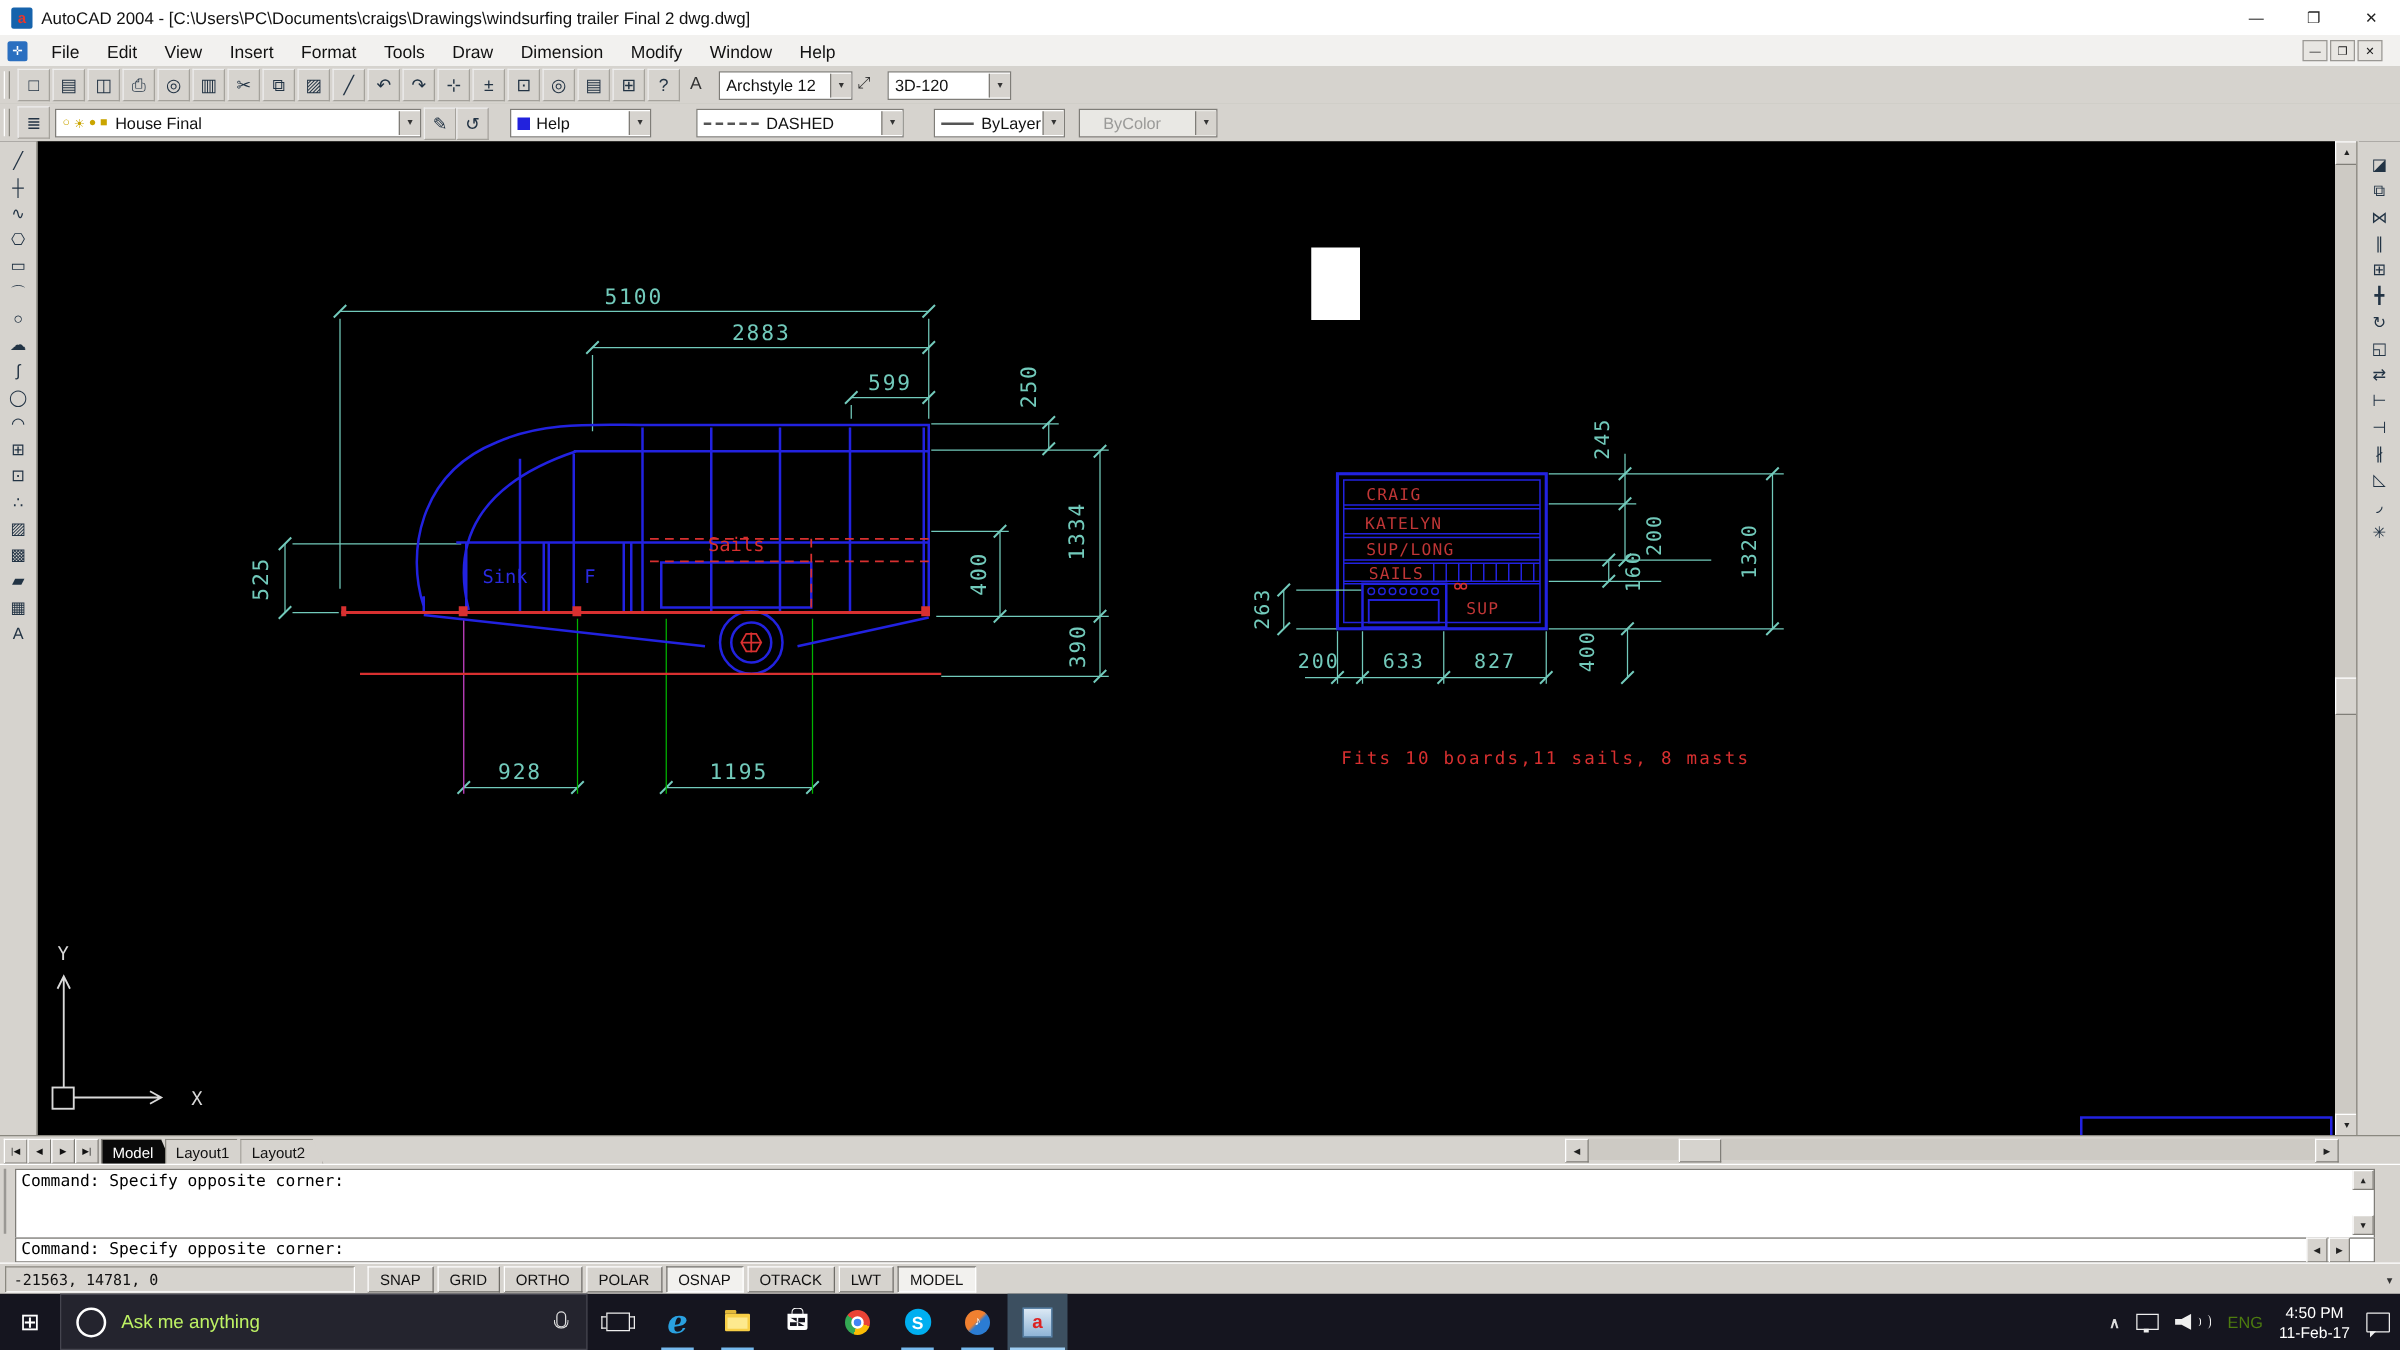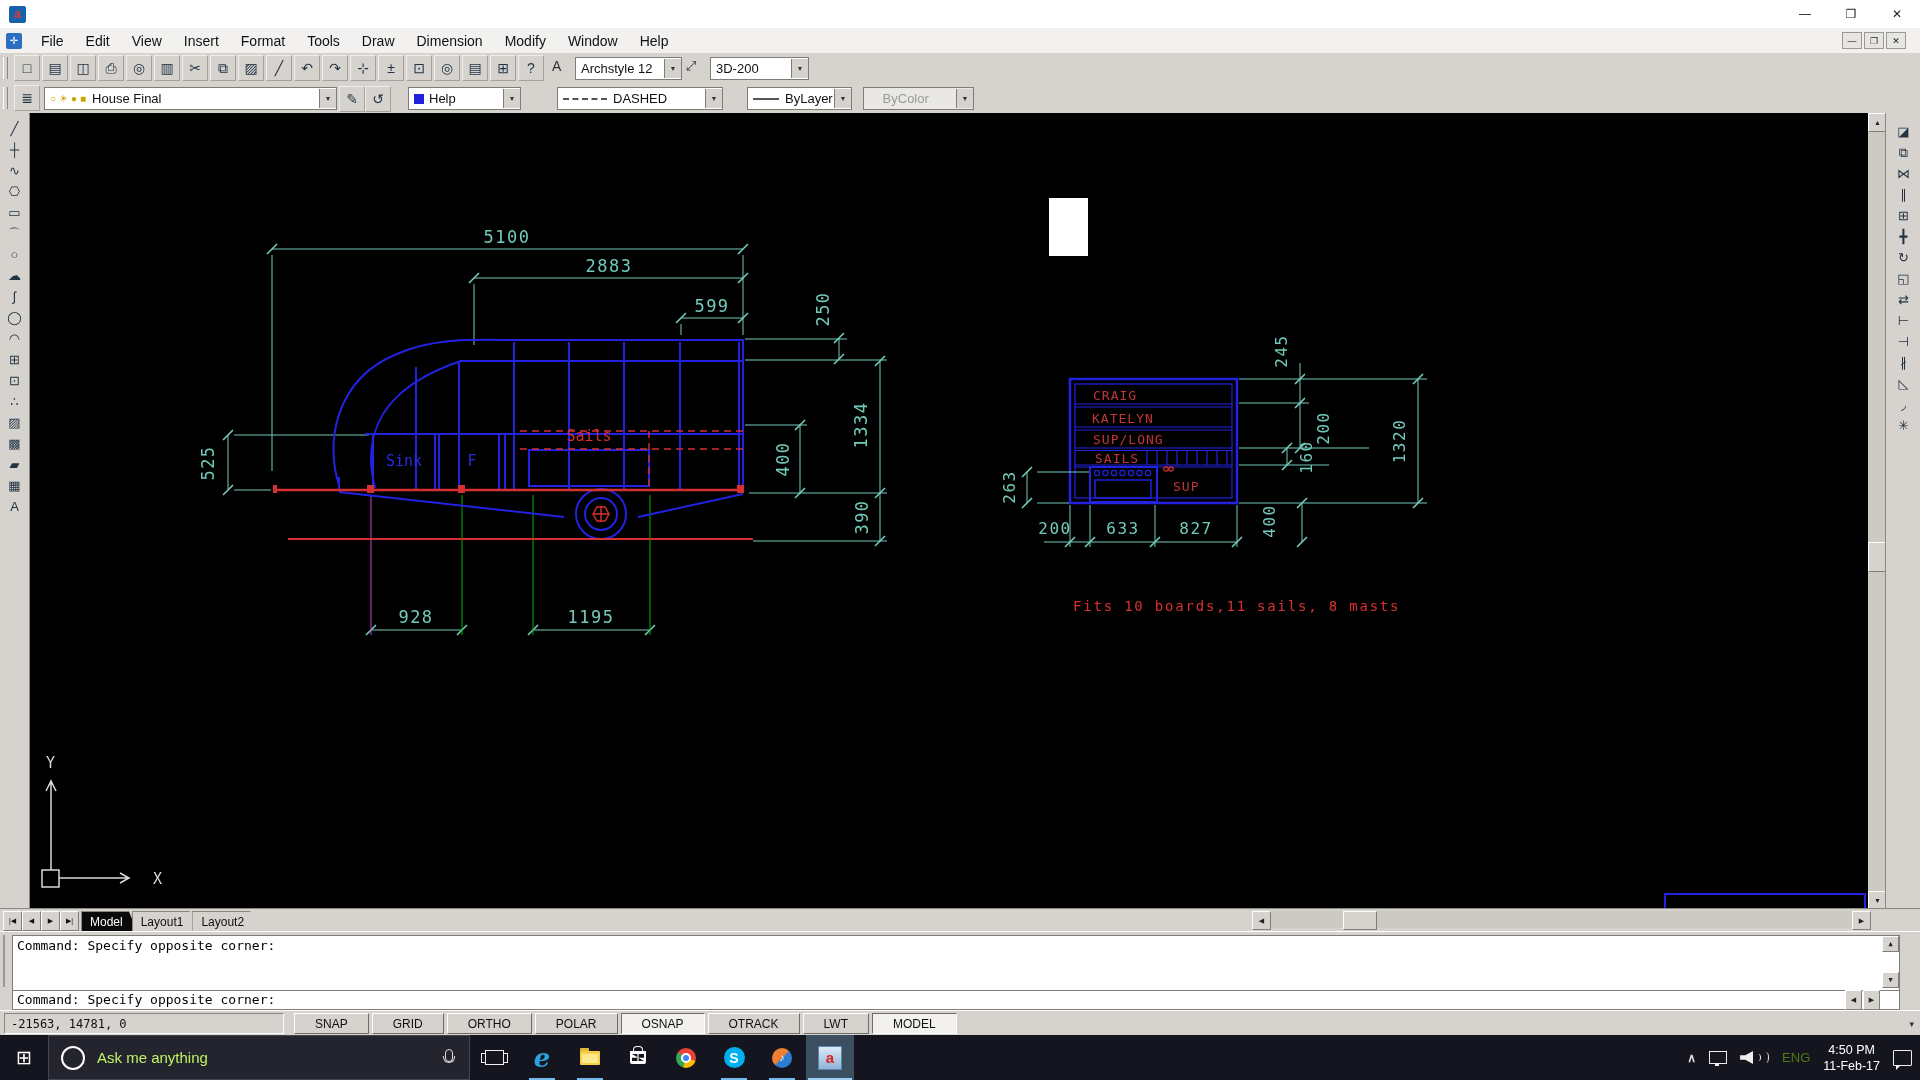--- a/index.html
+++ b/index.html
@@ -67,21 +67,21 @@
   .cmdinput{position:absolute;left:12px;top:58px;width:1878px;height:18px;background:#fff;border:1px solid #7f7d78;
     font-family:"DejaVu Sans Mono",monospace;font-size:13px;color:#000;padding:0 4px;line-height:17px;}
   .cmdarrows{position:absolute;right:40px;top:58px;display:flex;gap:1px;}
   .cmdarrows .sbtn{width:15px;height:18px;}
   
   .statusbar{left:0;top:1010px;width:1920px;height:25px;background:#d6d3ce;border-top:1px solid #fff;
     display:flex;align-items:center;font-size:12px;}
   .coords{width:272px;height:19px;margin-left:4px;border:1px solid #8a8880;border-bottom-color:#fff;border-right-color:#fff;
     display:flex;align-items:center;padding-left:6px;color:#111;font-family:"DejaVu Sans Mono",monospace;font-size:12px;}
   .toggles{display:flex;margin-left:10px;gap:3px;}
-  .toggle{height:19px;padding:0 20px;font-size:12px;color:#111;background:#d6d3ce;font-family:"Liberation Sans",sans-serif;
+  .toggle{height:19px;padding:0 9px;font-size:12px;color:#111;background:#d6d3ce;font-family:"Liberation Sans",sans-serif;
     border:1px solid #fff;border-bottom-color:#6f6d68;border-right-color:#6f6d68;display:flex;align-items:center;}
   .toggle.pressed{border:1px solid #6f6d68;border-bottom-color:#fff;border-right-color:#fff;background:#f2f1ee;}
   .status-right{margin-left:auto;margin-right:6px;display:flex;align-items:center;gap:6px;color:#333;}
   
   .taskbar{left:0;top:1035px;width:1920px;height:45px;background:#15151f;display:flex;align-items:center;color:#e8e8e8;}
   .tb-start{width:48px;height:45px;display:flex;align-items:center;justify-content:center;font-size:19px;color:#fff;}
   .searchbox{width:420px;height:43px;background:#24242e;border:1px solid #45454f;display:flex;align-items:center;}
   .cortana{width:20px;height:20px;border:2.5px solid #fff;border-radius:50%;margin:0 12px 0 12px;}
   .search-text{font-size:15px;color:#bef264;}
   .mic{margin-left:auto;margin-right:14px;width:10px;height:18px;position:relative;}
@@ -122,20 +122,21 @@
   .action-icon{width:17px;height:14px;border:1.6px solid #eee;border-radius:1px;position:relative;}
   .action-icon:after{content:"";position:absolute;left:2px;bottom:-5px;width:0;height:0;
     border-left:5px solid #eee;border-bottom:5px solid transparent;}
   svg text{font-family:"DejaVu Sans Mono",monospace;}
 </style>
 </head>
 <body>
 
 <div class="abs titlebar">
   <div class="app-logo">a</div>
+  <div class="title-text">AutoCAD 2004 - [C:\Users\PC\Documents\craigs\Drawings\windsurfing trailer Final 2 dwg.dwg]</div>
   <div class="caption-btns">
     <div class="cap">—</div>
     <div class="cap">❐</div>
     <div class="cap">✕</div>
   </div>
 </div>
 
 <div class="abs menubar">
   <div class="menu-logo">✛</div>
   <div style="display:flex">
@@ -183,21 +184,21 @@
       <div class="tbtn">⊞</div>
       <div class="tbtn">?</div>
     </div>
   <div class="abs" style="left:552px;top:5px;font-size:14px;color:#333;">A</div>
   <div class="combo" style="left:575px;width:100px;">
     <span>Archstyle 12</span>
     <span class="arrow">▼</span>
   </div>
   <div class="abs" style="left:686px;top:5px;font-size:13px;color:#333;">⤢</div>
   <div class="combo" style="left:710px;width:92px;">
-    <span>3D-200</span>
+    <span>3D-120</span>
     <span class="arrow">▼</span>
   </div>
 </div>
 
 <div class="abs tbrow tb2">
   <div class="grip"></div>
   <div class="tbtn">≣</div>
   <div class="combo" style="left:44px;width:286px;">
     <span style="display:flex">
 

